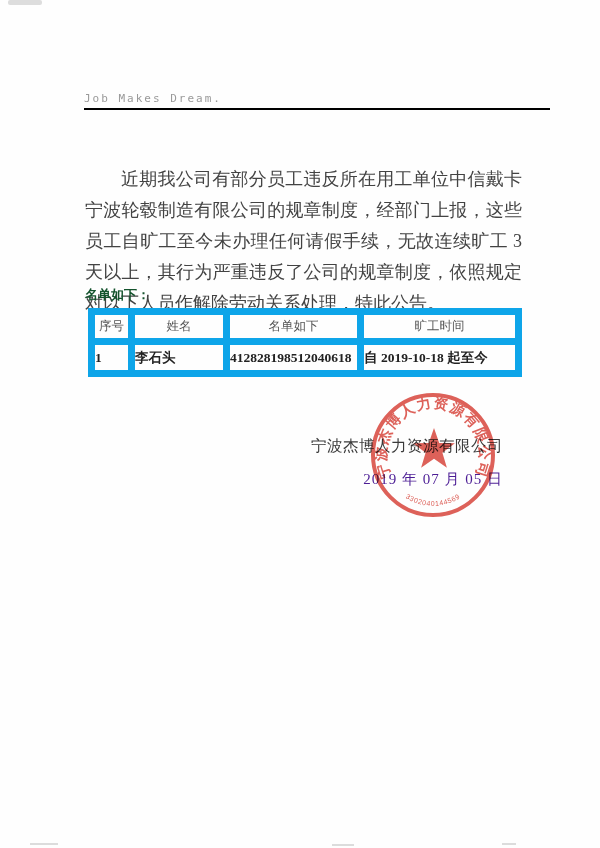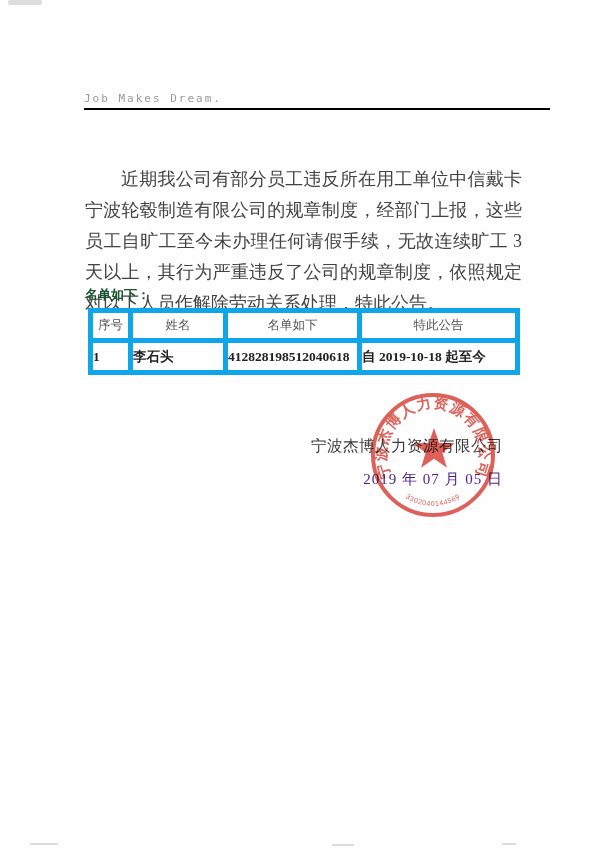--- a/index.html
+++ b/index.html
@@ -55,21 +55,21 @@
   table.roster {
     position: absolute; top: 308px; left: 88px;
     border-collapse: collapse; table-layout: fixed;
     width: 427px;
   }
   table.roster col.c0 { width: 40px; }
   table.roster col.c1 { width: 95px; }
   table.roster col.c2 { width: 134px; }
   table.roster col.c3 { width: 158px; }
   table.roster th, table.roster td {
-    border: 5px solid #0ea5e9;
+    border: 7px solid #0ea5e9;
     vertical-align: middle;
   }
   table.roster th {
     height: 30px; font-size: 12.5px; font-weight: normal; color: #555555;
   }
   table.roster td {
     height: 32px; font-size: 13.5px; font-weight: 600; color: #222222;
   }
 
   
@@ -133,21 +133,21 @@
         <col class="c0">
         <col class="c1">
         <col class="c2">
         <col class="c3">
       </colgroup>
     <thead>
       <tr>
         <th>序号</th>
         <th>姓名</th>
         <th>名单如下</th>
-        <th>特此公告</th>
+        <th>旷工时间</th>
       </tr>
     </thead>
     <tbody>
       <tr>
         <td>1</td>
         <td>李石头</td>
         <td>412828198512040618</td>
         <td>自 2019-10-18 起至今</td>
       </tr>
     </tbody>

